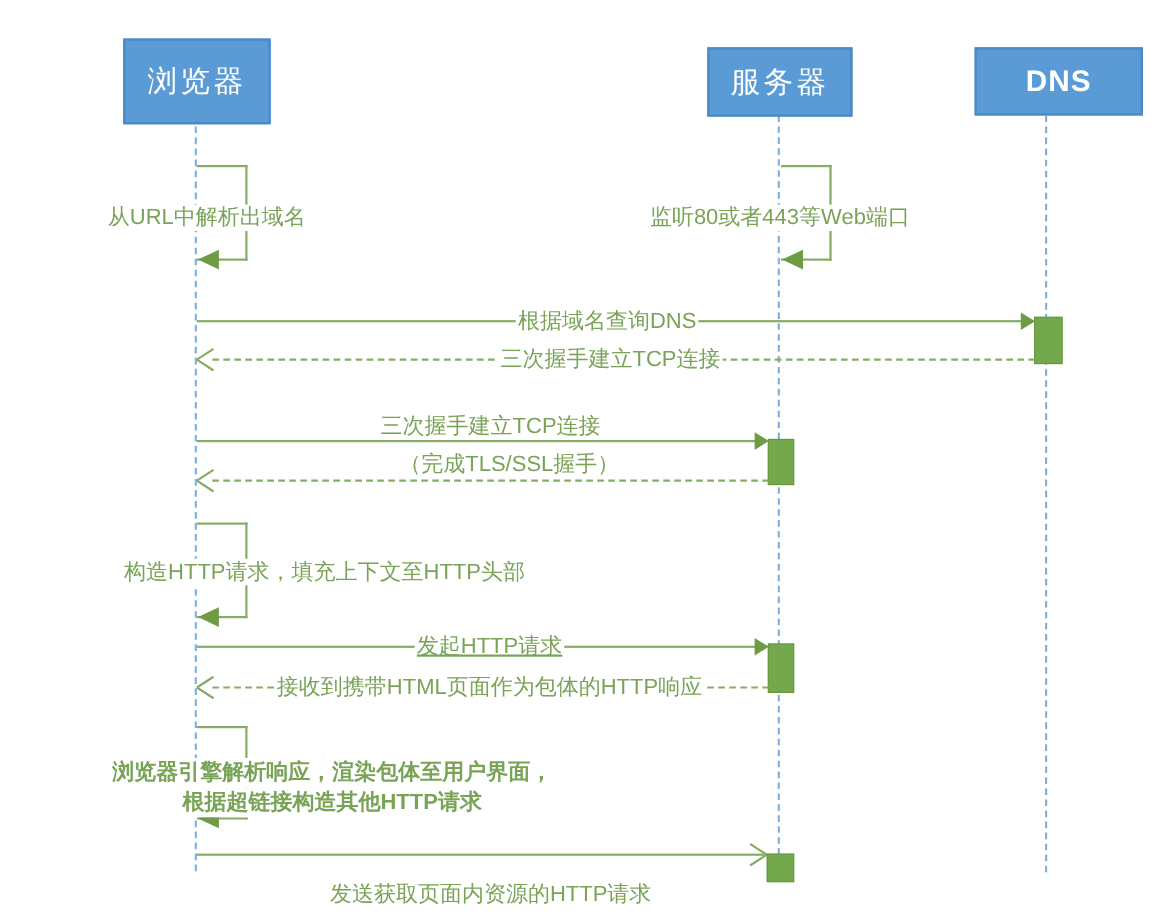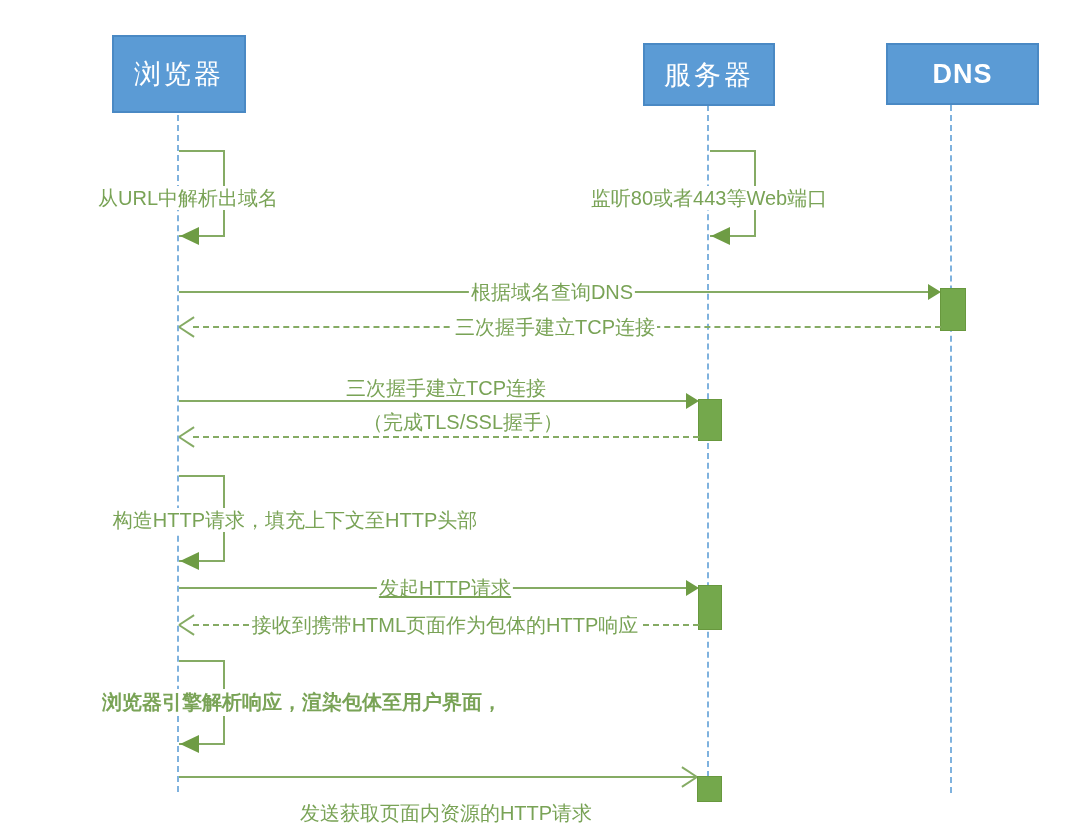--- a/index.html
+++ b/index.html
@@ -120,20 +120,21 @@
   <div class="msg" style="left:179px; top:625px; width:520px;">
     <span class="shaft dashed" style="left:14px;"></span>
     <span class="open-left"></span>
     <span class="lbl" style="left:266px; top:0;">接收到携带HTML页面作为包体的HTTP响应</span>
   </div>
 
   <div class="self-loop" style="left:179px; top:660px; width:46px; height:85px;">
     <span class="loop-head"></span>
     <div class="lbl-block" style="left:123px; top:27px;">
       <span class="lbl-line">浏览器引擎解析响应，渲染包体至用户界面，</span>
+      <span class="lbl-line">根据超链接构造其他HTTP请求</span>
     </div>
   </div>
 
   <div class="msg" style="left:179px; top:777px; width:518px;">
     <span class="shaft" style="right:2px;"></span>
     <span class="open-right"></span>
     <span class="lbl" style="left:267px; top:0;margin-top:36px;">发送获取页面内资源的HTTP请求</span>
   </div>
   <div class="bar" style="left:697px; top:776px; width:25px; height:26px;"></div>
 

